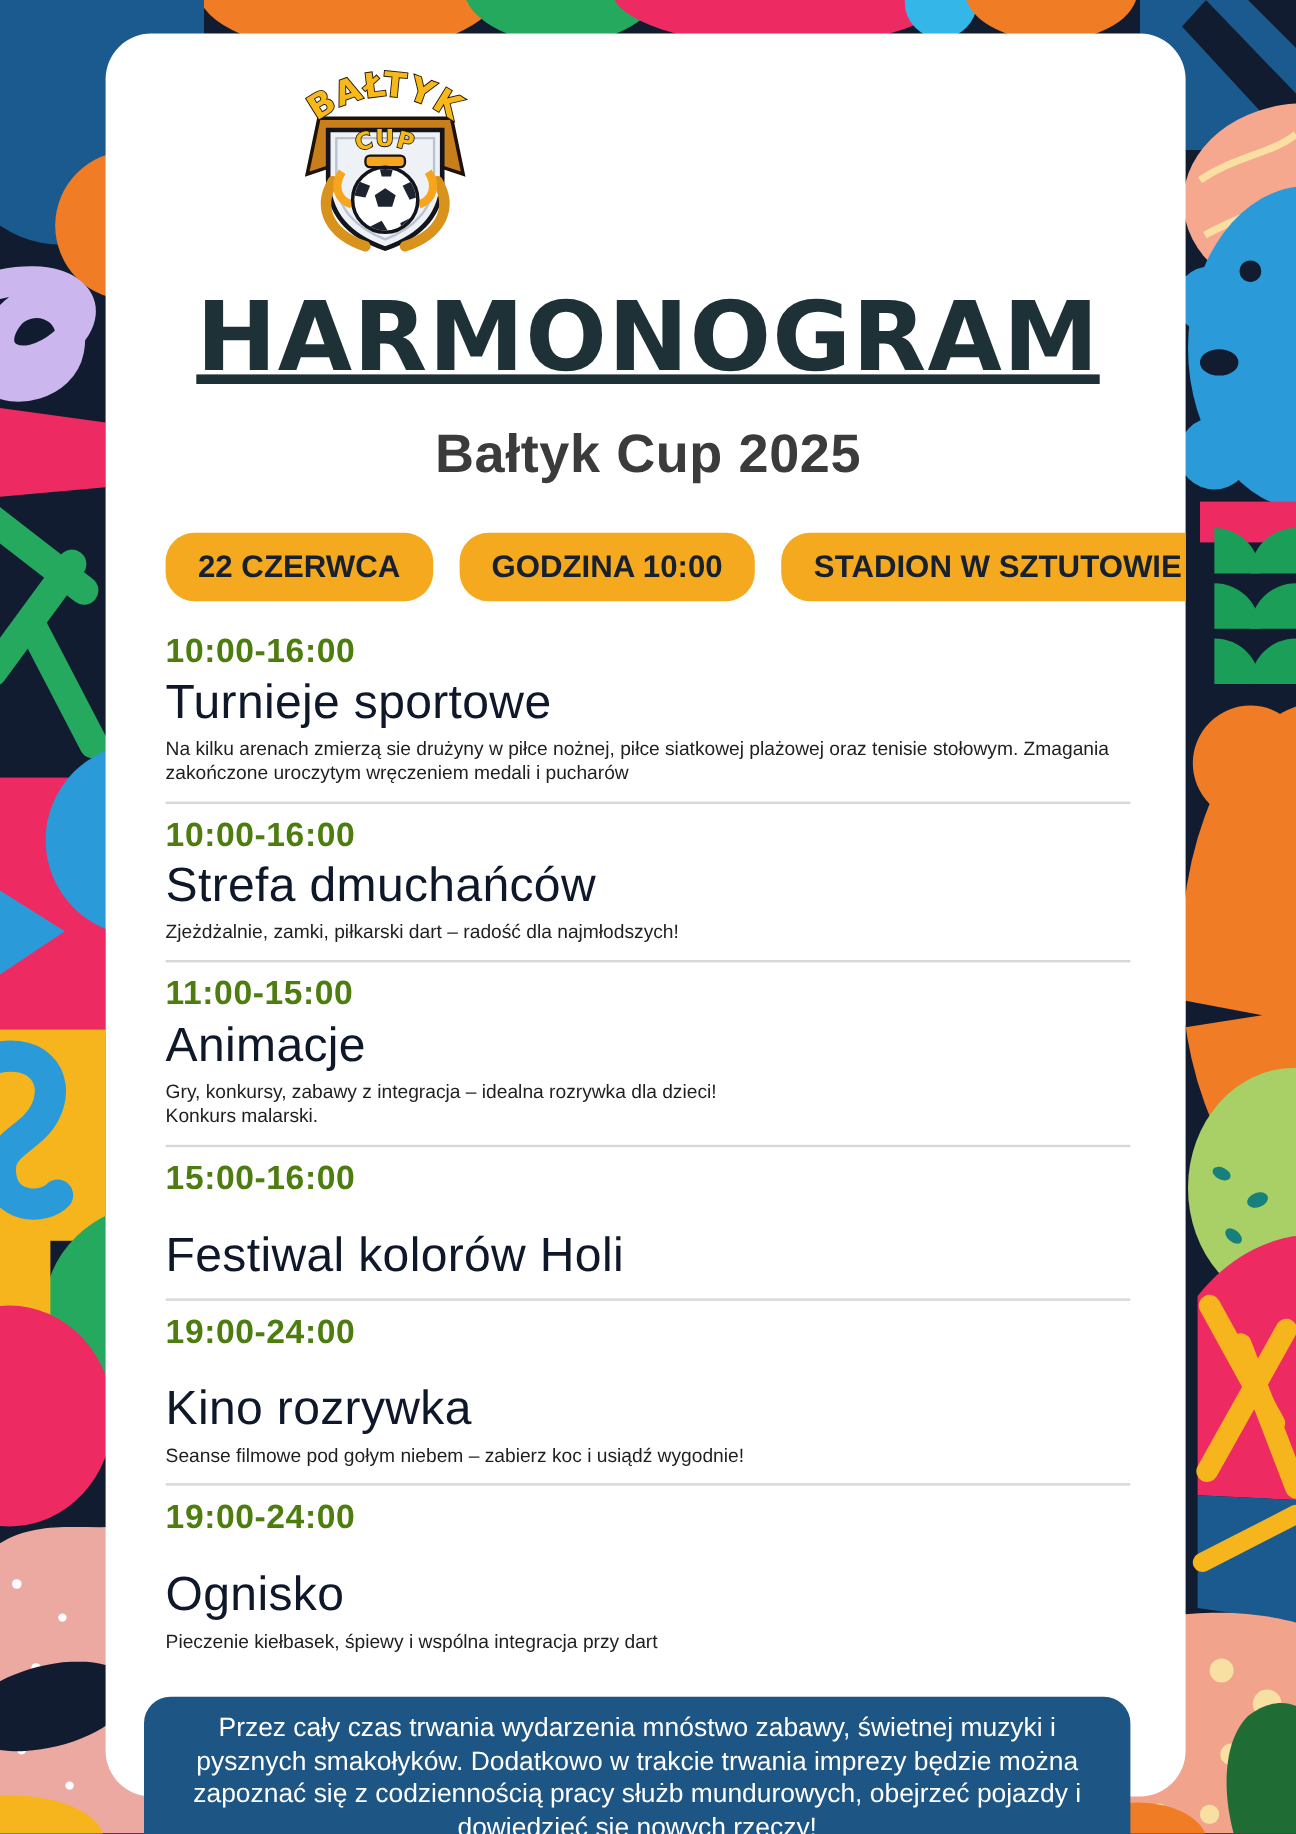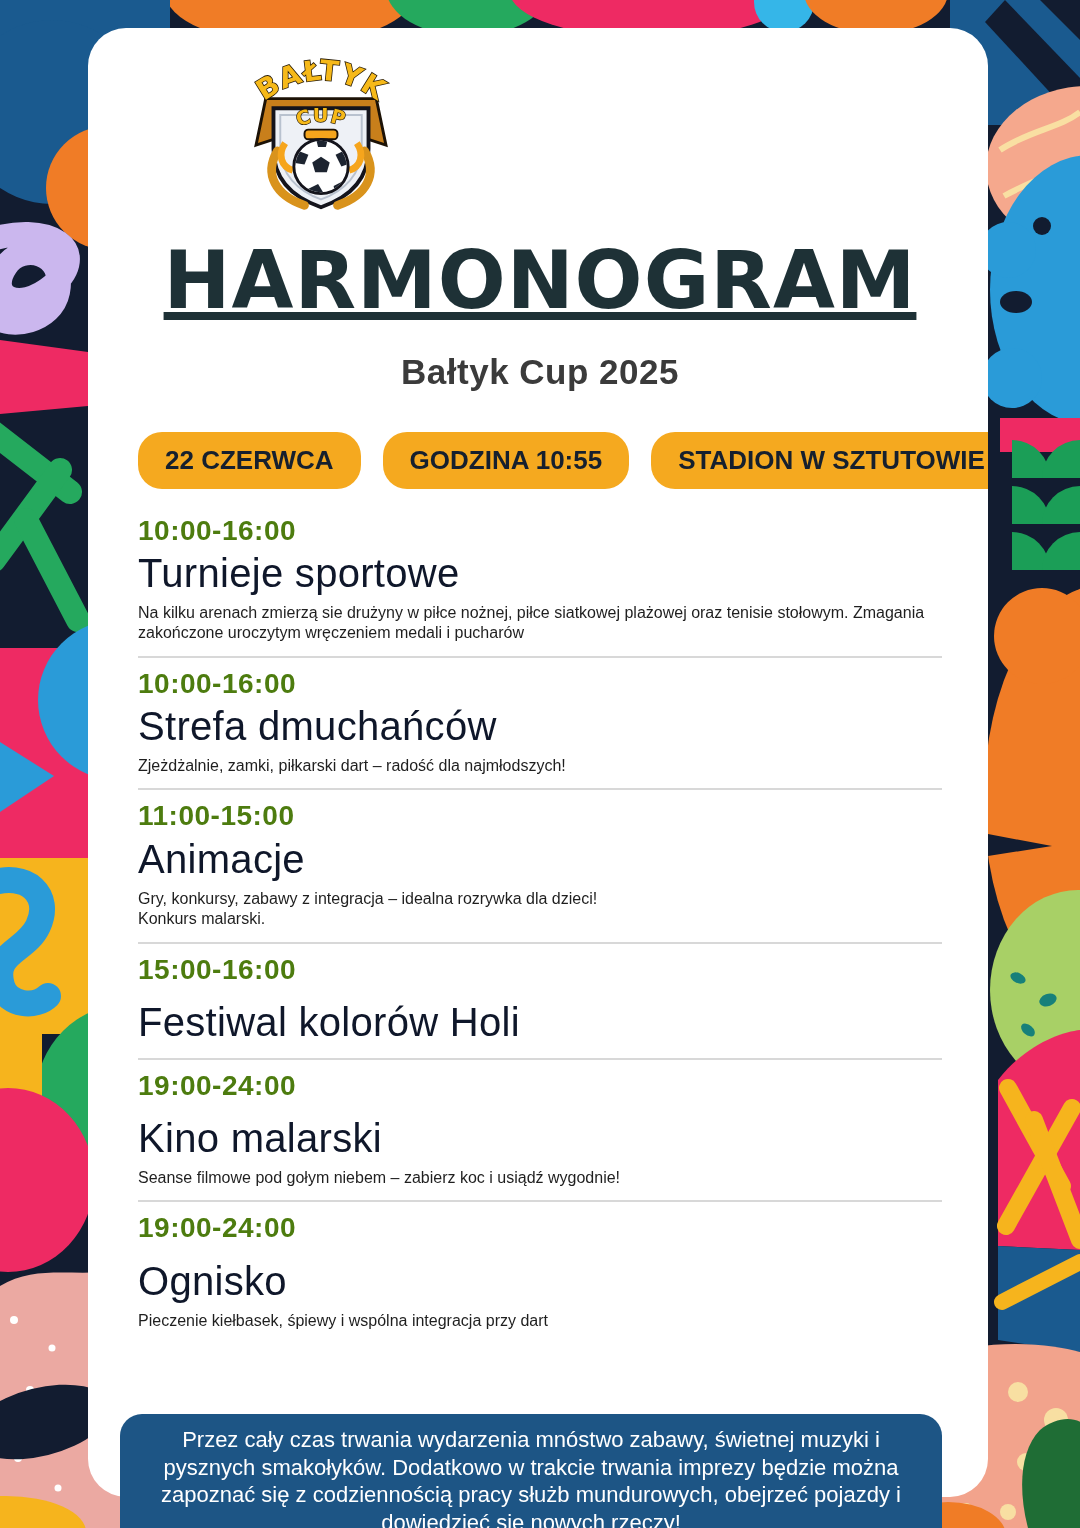--- a/index.html
+++ b/index.html
@@ -31,21 +31,21 @@
     font-weight: bold;
     font-size: 80px;
     line-height: 1.12;
     letter-spacing: 1px;
     color: #1e3136;
     text-decoration: underline;
   }
   .subtitle {
     margin-top: 26px;
     text-align: center;
-    font-size: 35px;
+    font-size: 45px;
     font-weight: bold;
     color: #3b3b3b;
     letter-spacing: 0.5px;
   }
   .badges { margin-top: 40px; display: flex; gap: 22px; }
   .badge {
     background: #f5a91f;
     color: #16202e;
     font-weight: bold;
     font-size: 26px;
@@ -62,21 +62,21 @@
     letter-spacing: 0.5px;
   }
   .entry-title {
     color: #0f172a;
     font-size: 40px;
     font-weight: normal;
     line-height: 1.2;
     margin-top: 2px;
     letter-spacing: 0.3px;
   }
-  .entry--spaced .entry-title { margin-top: 12px; }
+  .entry--spaced .entry-title { margin-top: 24px; }
   .entry-desc {
     color: #1f1f1f;
     font-size: 16px;
     line-height: 1.28;
     margin-top: 6px;
     white-space: pre-line;
     max-width: 810px;
   }
   .divider {
     border: none;
@@ -236,21 +236,21 @@
         <textPath href="#arcCup" startOffset="50%">CUP</textPath>
       </text>
     </svg>
   </div>
 
   <h1 class="main-title">HARMONOGRAM</h1>
   <div class="subtitle">Bałtyk Cup 2025</div>
 
   <div class="badges">
     <div class="badge">22 CZERWCA</div>
-    <div class="badge">GODZINA 10:55</div>
+    <div class="badge">GODZINA 10:00</div>
     <div class="badge">STADION W SZTUTOWIE</div>
   </div>
 
   <div class="schedule">
 
     <div class="entry">
       <div class="entry-time">10:00-16:00</div>
       <div class="entry-title">Turnieje sportowe</div>
       <div class="entry-desc">Na kilku arenach zmierzą sie drużyny w piłce nożnej, piłce siatkowej plażowej oraz tenisie stołowym. Zmagania zakończone uroczytym wręczeniem medali i pucharów</div>
     </div>
@@ -272,21 +272,21 @@
     <hr class="divider">
 
     <div class="entry entry--spaced">
       <div class="entry-time">15:00-16:00</div>
       <div class="entry-title">Festiwal kolorów Holi</div>
     </div>
     <hr class="divider">
 
     <div class="entry entry--spaced">
       <div class="entry-time">19:00-24:00</div>
-      <div class="entry-title">Kino malarski</div>
+      <div class="entry-title">Kino rozrywka</div>
       <div class="entry-desc">Seanse filmowe pod gołym niebem – zabierz koc i usiądź wygodnie!</div>
     </div>
     <hr class="divider">
 
     <div class="entry entry--spaced">
       <div class="entry-time">19:00-24:00</div>
       <div class="entry-title">Ognisko</div>
       <div class="entry-desc">Pieczenie kiełbasek, śpiewy i wspólna integracja przy dart</div>
     </div>
 

